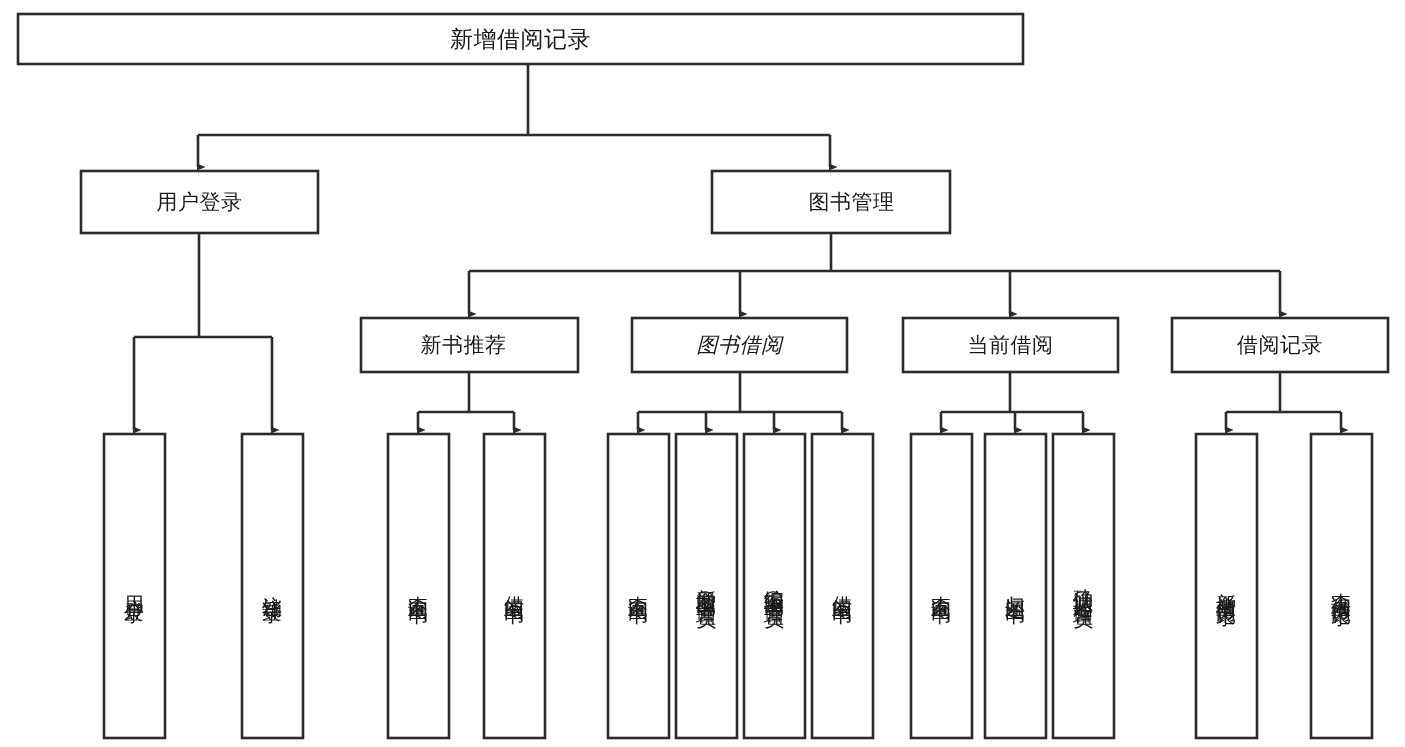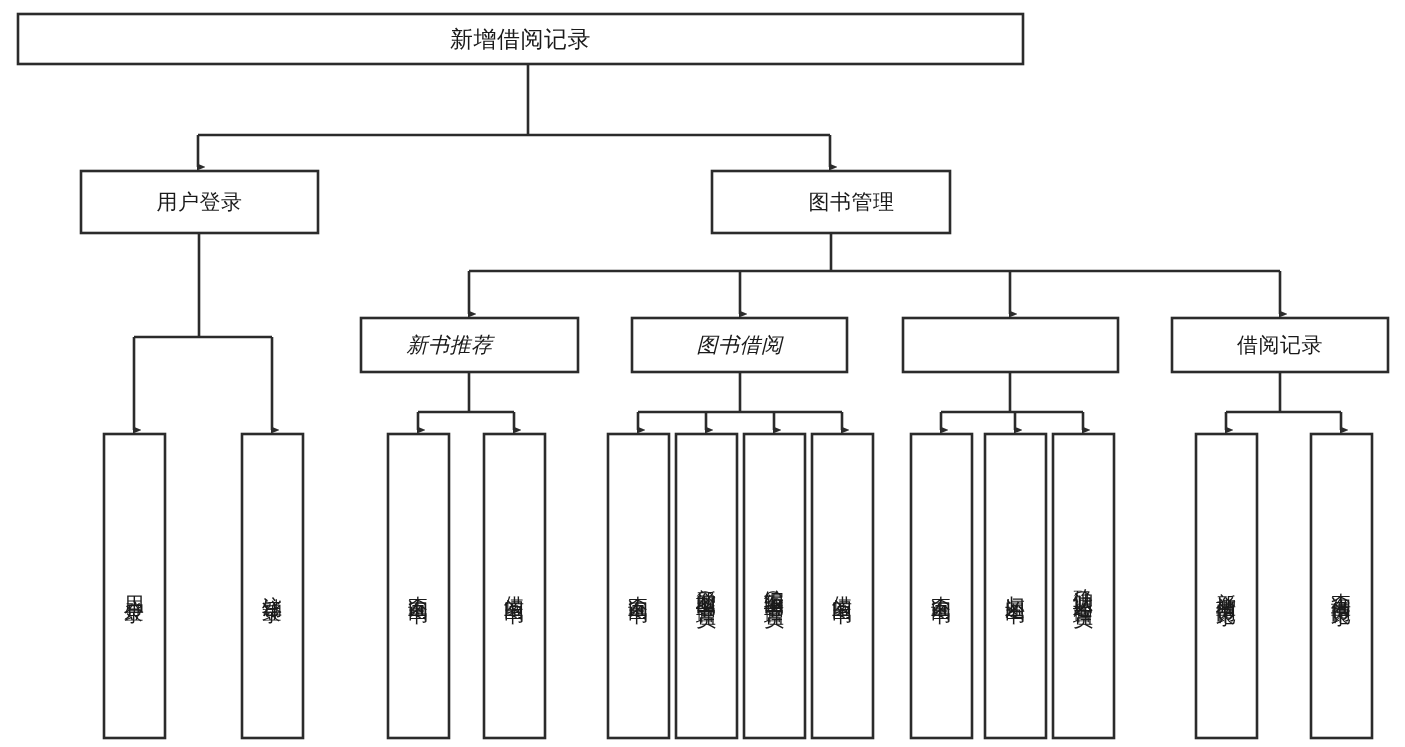--- a/index.html
+++ b/index.html
@@ -151,22 +151,23 @@
     <path class="connector" d="M 1226 412 L 1341 412"></path>
     <path class="connector" marker-end="url(#arrow)" d="M 1226 412 L 1226 430"></path>
     <path class="connector" marker-end="url(#arrow)" d="M 1341 412 L 1341 430"></path>
   </svg>
 
   <div class="node-label" style="left:18px; top:14px; width:1005px; height:50px; font-size:23px;">新增借阅记录</div>
 
   <div class="node-label" style="left:81px; top:171px; width:237px; height:62px;">用户登录</div>
   <div class="node-label" style="left:712px; top:171px; width:279px; height:62px;">图书管理</div>
 
-  <div class="node-label" style="left:341px; top:318px; width:217px; height:54px;font-style:italic;">新书推荐</div>
+  <div class="node-label" style="left:355px; top:318px; width:217px; height:54px;">新书推荐</div>
   <div class="node-label" style="left:632px; top:318px; width:215px; height:54px;font-style:italic;">图书借阅</div>
+  <div class="node-label" style="left:903px; top:318px; width:215px; height:54px;">当前借阅</div>
   <div class="node-label" style="left:1172px; top:318px; width:216px; height:54px;">借阅记录</div>
 
   <div class="node-label vertical" style="left:104px; top:434px; width:61px; height:304px;">用户登录</div>
   <div class="node-label vertical" style="left:242px; top:434px; width:61px; height:304px;">注销登录</div>
   <div class="node-label vertical" style="left:388px; top:434px; width:61px; height:304px;">查询图书</div>
   <div class="node-label vertical" style="left:484px; top:434px; width:61px; height:304px;">借阅图书</div>
   <div class="node-label vertical" style="left:608px; top:434px; width:61px; height:304px;">查询图书</div>
   <div class="node-label vertical" style="left:676px; top:434px; width:61px; height:304px;">新增图书（管理员）</div>
   <div class="node-label vertical" style="left:744px; top:434px; width:61px; height:304px;">编辑图书（管理员）</div>
   <div class="node-label vertical" style="left:812px; top:434px; width:61px; height:304px;">借阅图书</div>

